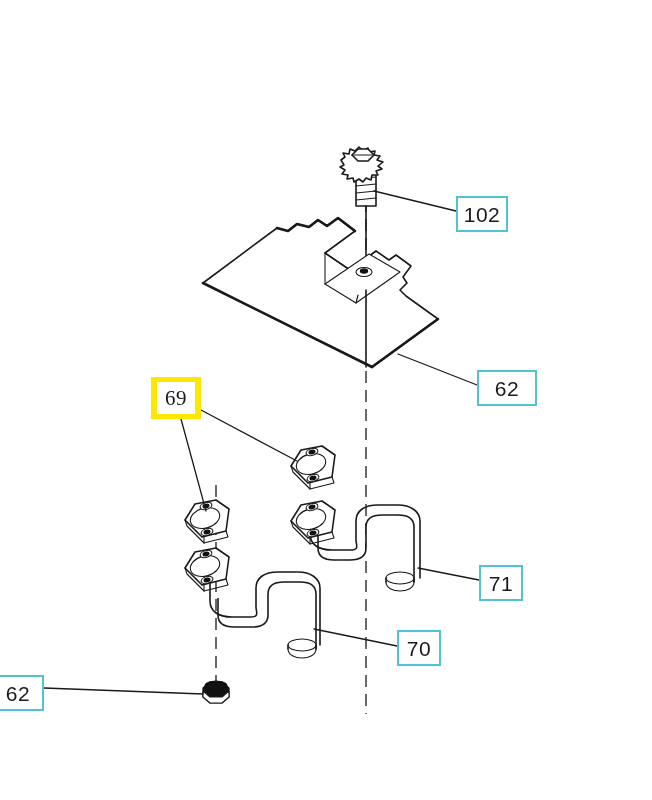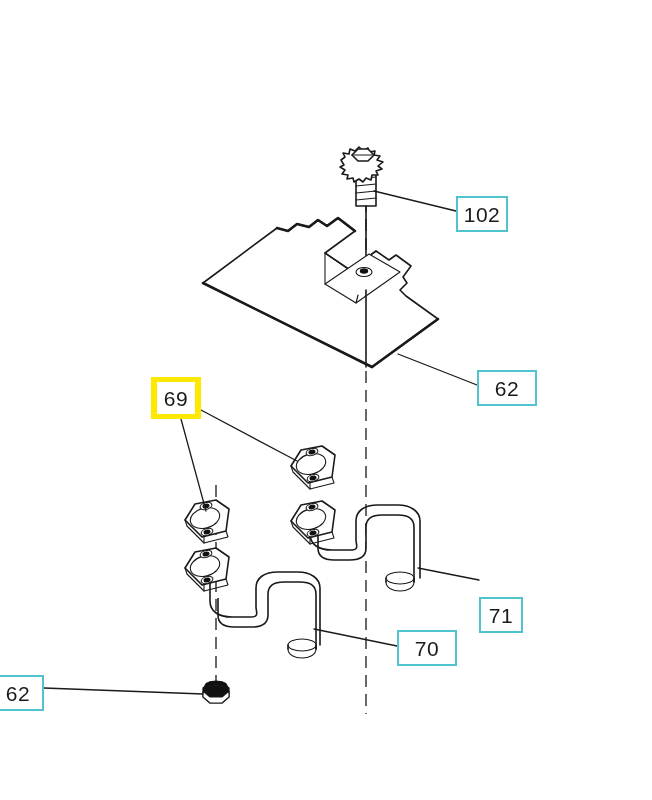--- a/index.html
+++ b/index.html
@@ -265,29 +265,29 @@
   </svg>
 
   <div class="callout" style="left:456px; top:196px; width:52px; height:36px;">
     <span>102</span>
   </div>
 
   <div class="callout" style="left:477px; top:370px; width:60px; height:36px;">
     <span>62</span>
   </div>
 
-  <div class="callout highlighted" style="left:151px; top:377px; width:50px; height:42px;">
+  <div class="callout highlighted" style="left:151px; top:377px; width:50px; height:42px;font-family:Liberation Serif, serif;">
     <span class="callout-inner">69</span>
   </div>
 
-  <div class="callout" style="left:479px; top:597px; width:44px; height:36px;">
+  <div class="callout" style="left:479px; top:565px; width:44px; height:36px;">
     <span>71</span>
   </div>
 
-  <div class="callout" style="left:397px; top:630px; width:60px; height:36px;">
+  <div class="callout" style="left:397px; top:630px; width:44px; height:36px;">
     <span>70</span>
   </div>
 
   <div class="callout" style="left:-8px; top:675px; width:52px; height:36px;">
     <span>62</span>
   </div>
 
 </div>
 
 </body></html>

